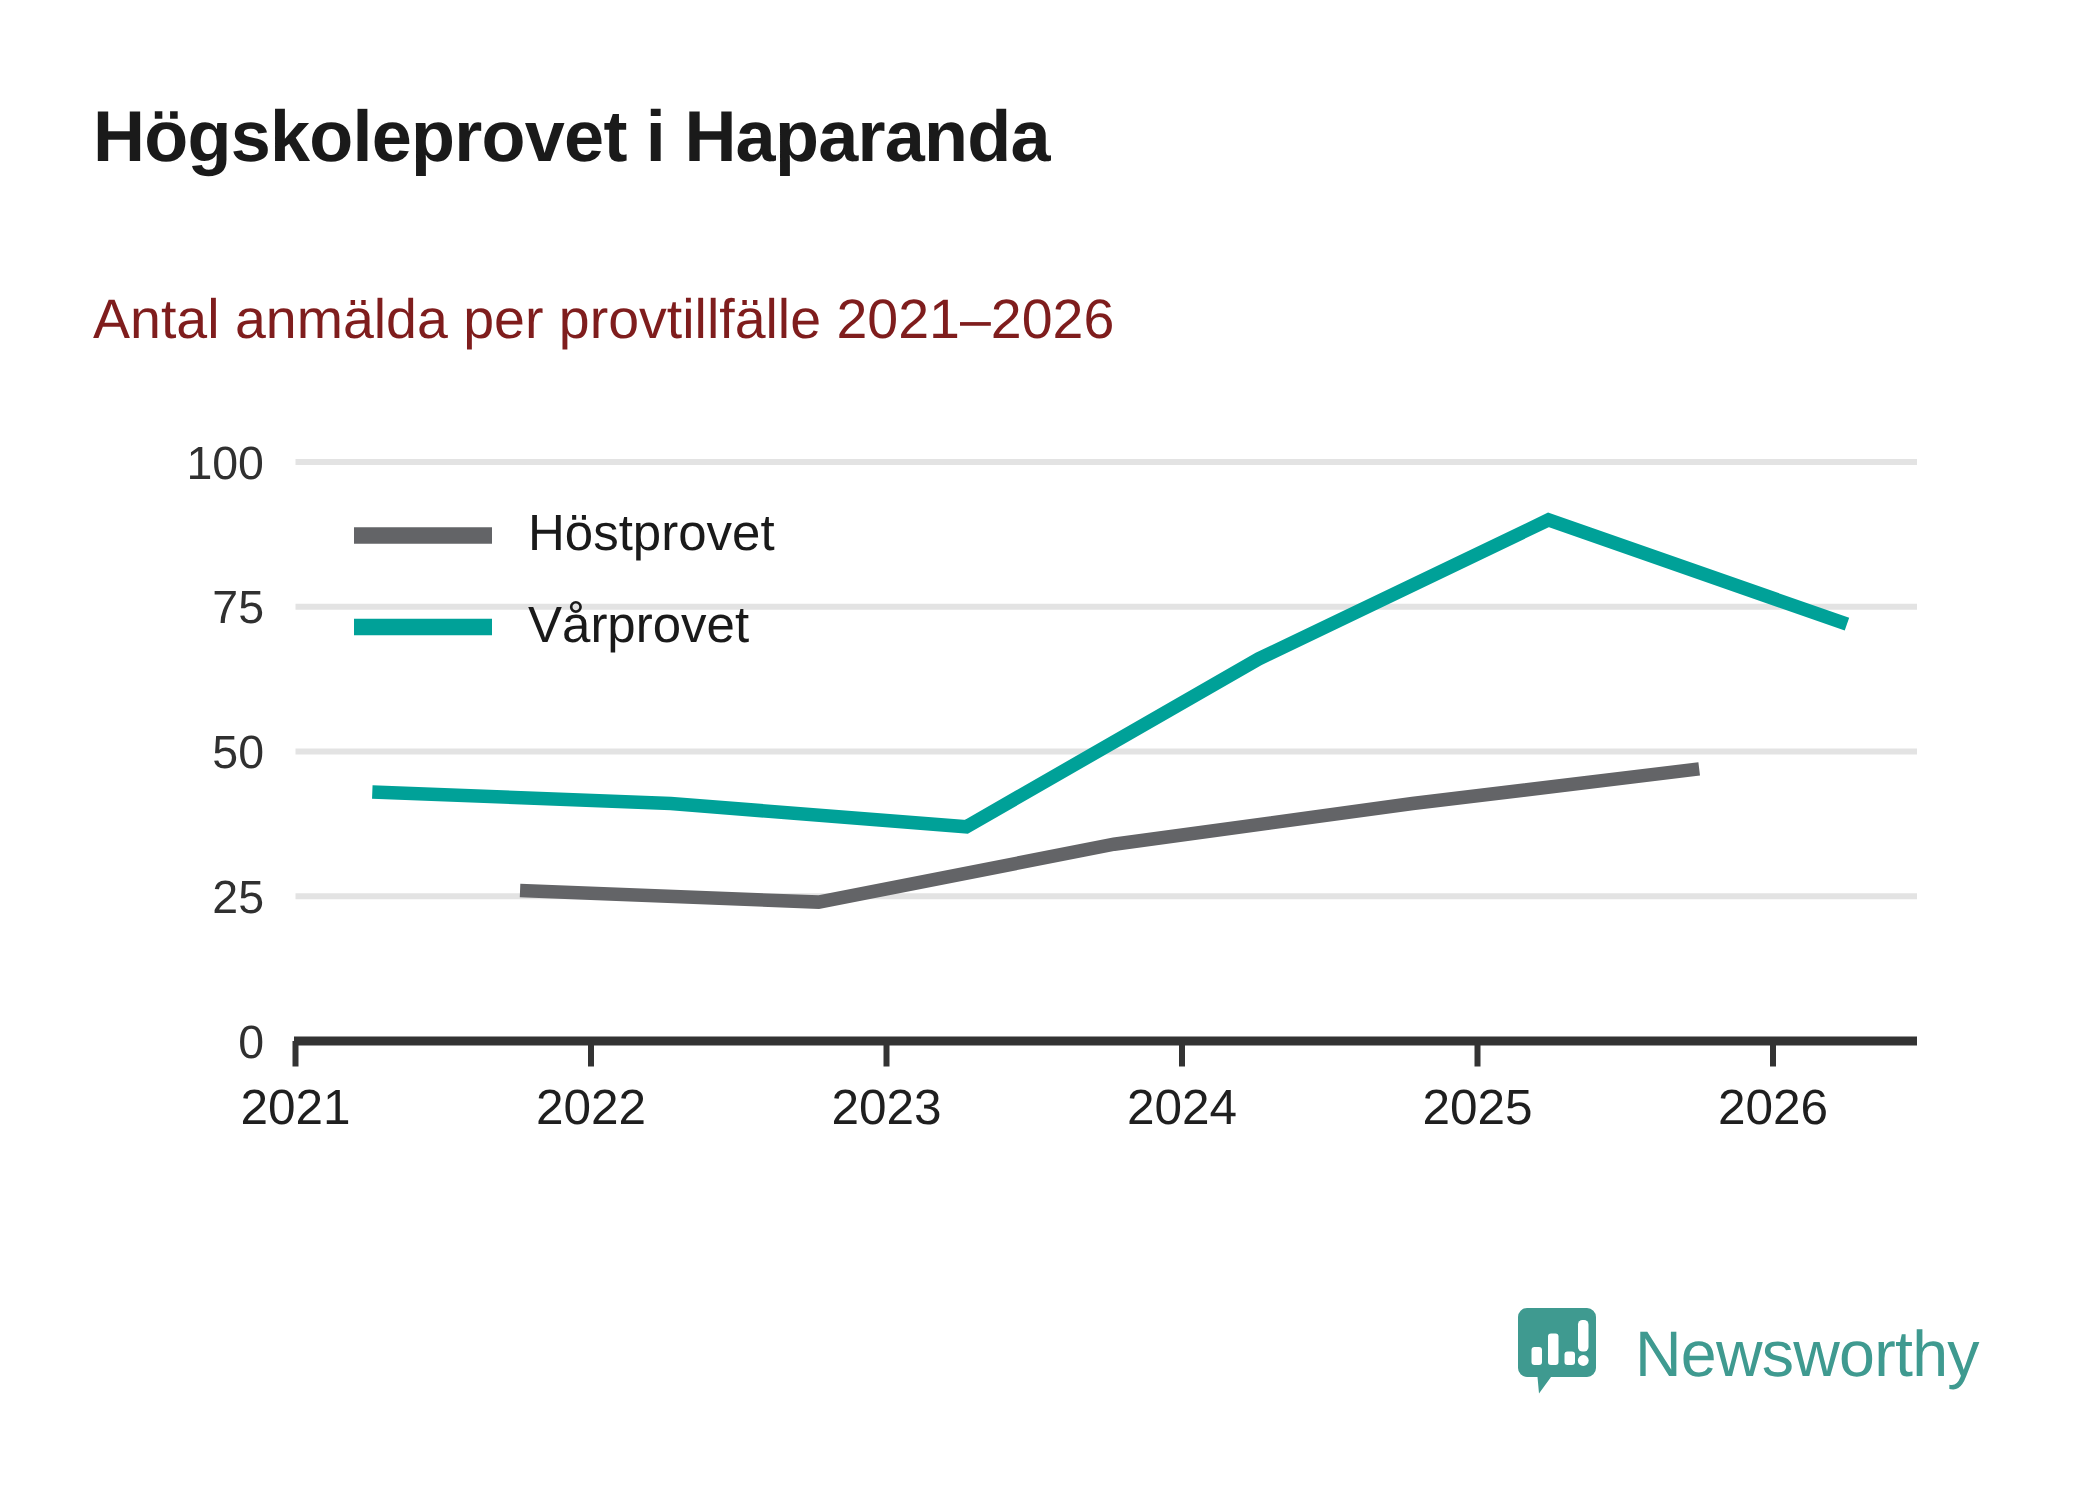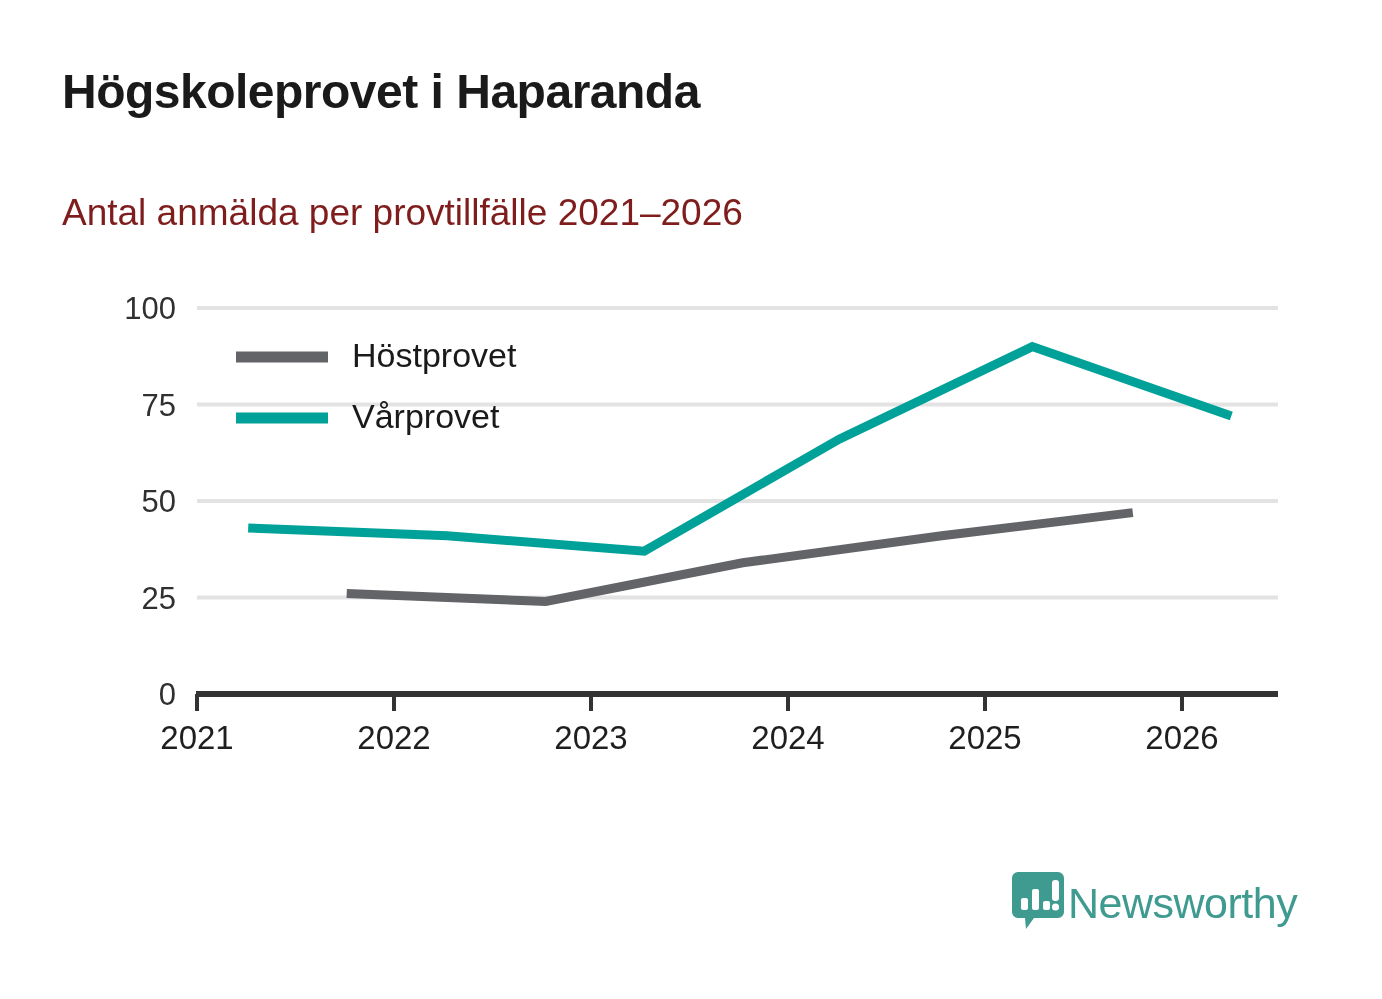--- a/index.html
+++ b/index.html
@@ -61,21 +61,21 @@
     font-size: 34px;
     fill: #1a1a1a;
     dominant-baseline: middle;
   }
   .logo-wrap {
     position: absolute;
     left: 1012px;
     top: 872px;
     display: flex;
     align-items: center;
-    gap: 4px;
+    gap: 26px;
   }
   .logo-text {
     font-size: 43px;
     color: #3f9a90;
     font-weight: normal;
     letter-spacing: -0.5px;
     line-height: 1;
   }
 </style>
 </head>

